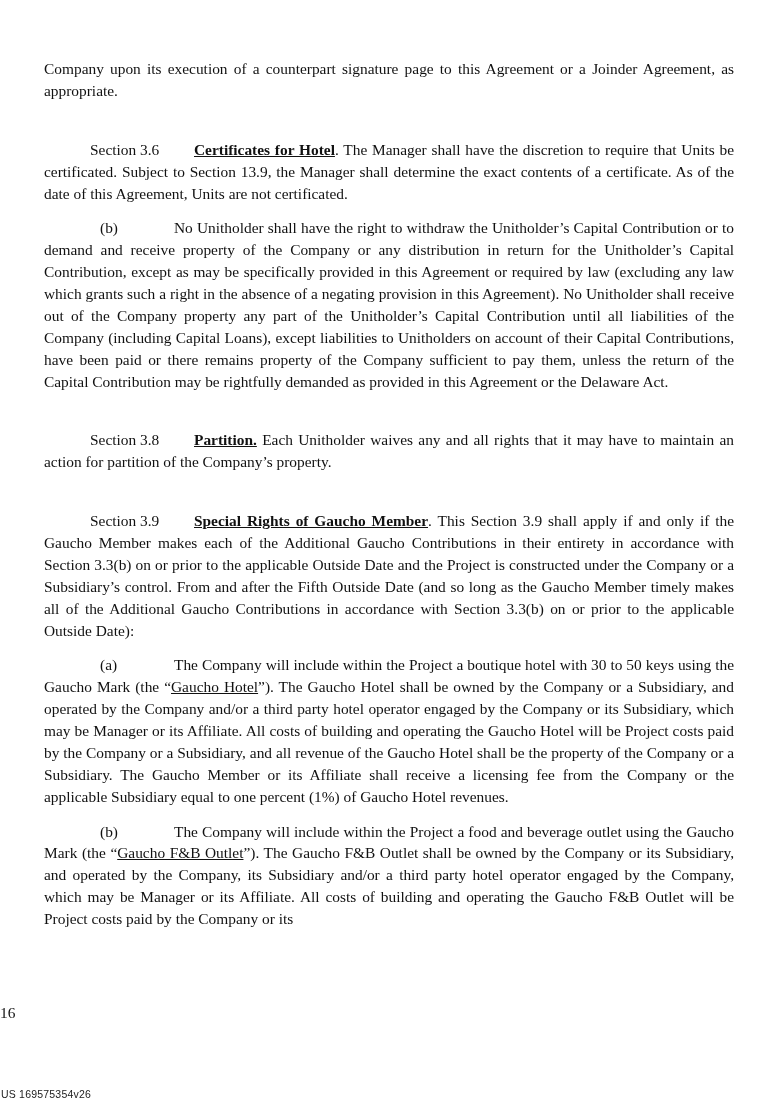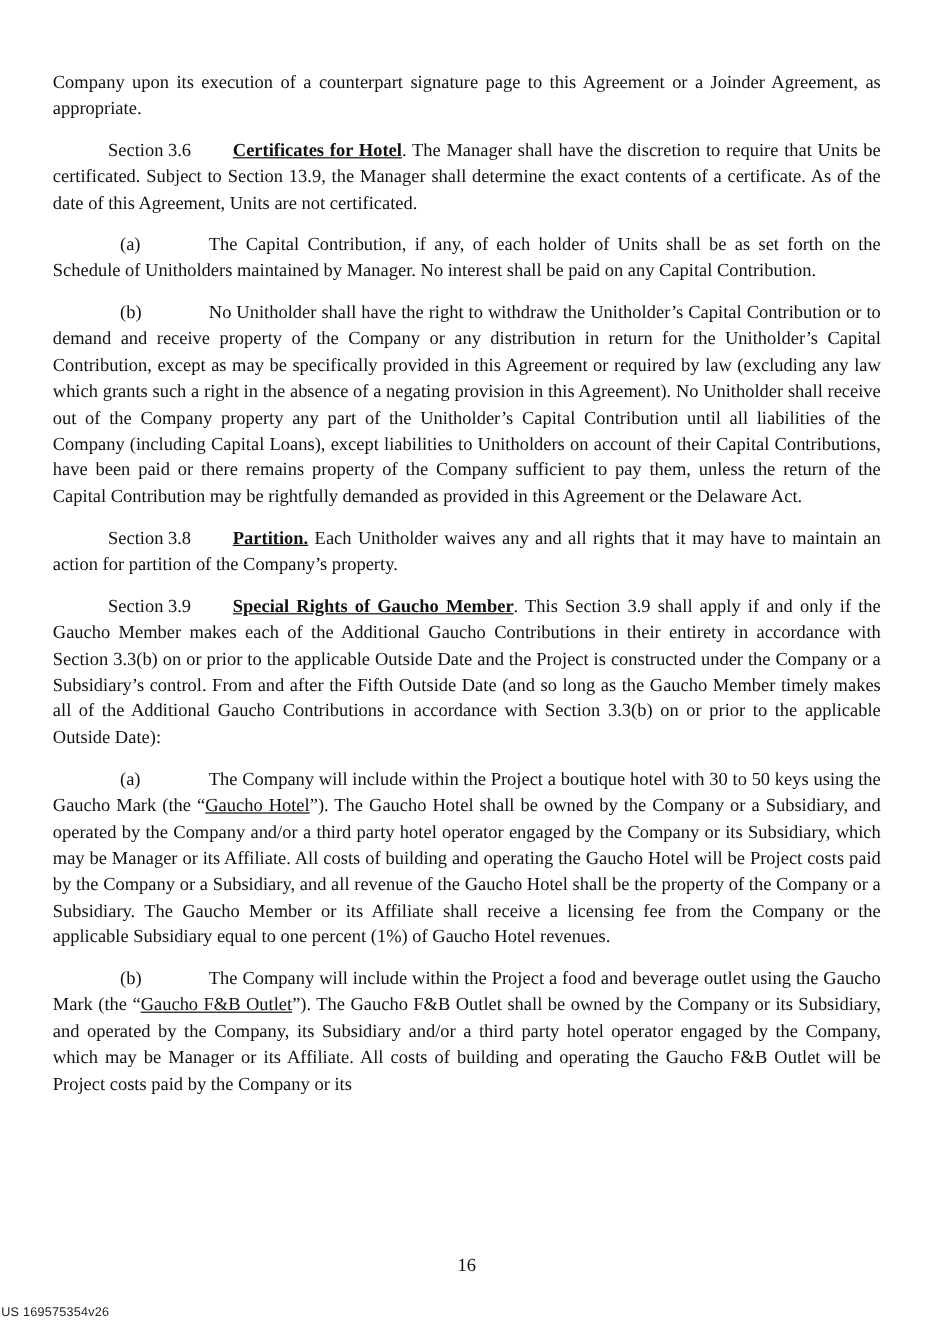--- a/index.html
+++ b/index.html
@@ -34,20 +34,21 @@
     text-align: justify;
     text-justify: inter-word;
   }
   .sec-head {
     display: inline-block;
     width: 104px;
     text-indent: 0;
   }
   .sec-num {
     margin-left: 46px;
+    margin-top: 24px;
   }
   .u {
     text-decoration: underline;
   }
   .b {
     font-weight: bold;
   }
   .sub-label {
     display: inline-block;
     width: 74px;
@@ -58,22 +59,22 @@
     text-align: justify;
     margin-bottom: 13px;
   }
   .hang {
     text-indent: 56px;
   }
   .page-number {
     position: absolute;
     left: 0;
     right: 0;
-    top: 1046px;
-    text-align: center;
+    top: 1004px;
+    text-align: left;
     font-size: 15.4px;
   }
   .doc-id {
     position: absolute;
     left: 1px;
     top: 1088px;
     font-size: 10.5px;
     font-family: "Liberation Sans", sans-serif;
     color: #222;
     letter-spacing: 0.2px;
@@ -84,21 +85,20 @@
 
 <div class="page">
 
   <div class="body-text">
 
     <p class="para">Company upon its execution of a counterpart signature page to this Agreement or a Joinder Agreement, as appropriate.</p>
 
     <p class="para"><span class="sec-head sec-num">Section 3.6</span><span class="u b">Certificates for Hotel</span><span>. The Manager shall have the discretion to require that Units be certificated.  Subject to Section 13.9, the Manager shall determine the exact contents of a certificate.  As of the date of this Agreement, Units are not certificated.</span></p>
 
 
-    <p class="sub-para-wide hang"><span class="sub-label">(a)</span><span>The Capital Contribution, if any, of each holder of Units shall be as set forth on the Schedule of Unitholders maintained by Manager.  No interest shall be paid on any Capital Contribution.</span></p>
 
     <p class="sub-para-wide hang"><span class="sub-label">(b)</span><span>No Unitholder shall have the right to withdraw the Unitholder’s Capital Contribution or to demand and receive property of the Company or any distribution in return for the Unitholder’s Capital Contribution, except as may be specifically provided in this Agreement or required by law (excluding any law which grants such a right in the absence of a negating provision in this Agreement).  No Unitholder shall receive out of the Company property any part of the Unitholder’s Capital Contribution until all liabilities of the Company (including Capital Loans), except liabilities to Unitholders on account of their Capital Contributions, have been paid or there remains property of the Company sufficient to pay them, unless the return of the Capital Contribution may be rightfully demanded as provided in this Agreement or the Delaware Act.</span></p>
 
     <p class="para"><span class="sec-head sec-num">Section 3.8</span><span class="u b">Partition.</span><span>  Each Unitholder waives any and all rights that it may have to maintain an action for partition of the Company’s property.</span></p>
 
     <p class="para"><span class="sec-head sec-num">Section 3.9</span><span class="u b">Special Rights of Gaucho Member</span><span>. This Section 3.9 shall apply if and only if the Gaucho Member makes each of the Additional Gaucho Contributions in their entirety in accordance with Section 3.3(b) on or prior to the applicable Outside Date and the Project is constructed under the Company or a Subsidiary’s control.  From and after the Fifth Outside Date (and so long as the Gaucho Member timely makes all of the Additional Gaucho Contributions in accordance with Section 3.3(b) on or prior to the applicable Outside Date):</span></p>
 
     <p class="sub-para-wide hang"><span class="sub-label">(a)</span><span>The Company will include within the Project a boutique hotel with 30 to 50 keys using the Gaucho Mark (the “</span><span class="u">Gaucho Hotel</span><span>”).  The Gaucho Hotel shall be owned by the Company or a Subsidiary, and operated by the Company and/or a third party hotel operator engaged by the Company or its Subsidiary, which may be Manager or its Affiliate.  All costs of building and operating the Gaucho Hotel will be Project costs paid by the Company or a Subsidiary, and all revenue of the Gaucho Hotel shall be the property of the Company or a Subsidiary.  The Gaucho Member or its Affiliate shall receive a licensing fee from the Company or the applicable Subsidiary equal to one percent (1%) of Gaucho Hotel revenues.</span></p>
 
     <p class="sub-para-wide hang"><span class="sub-label">(b)</span><span>The Company will include within the Project a food and beverage outlet using the Gaucho Mark (the “</span><span class="u">Gaucho F&amp;B Outlet</span><span>”).  The Gaucho F&amp;B Outlet shall be owned by the Company or its Subsidiary, and operated by the Company, its Subsidiary and/or a third party hotel operator engaged by the Company, which may be Manager or its Affiliate.  All costs of building and operating the Gaucho F&amp;B Outlet will be Project costs paid by the Company or its</span></p>

